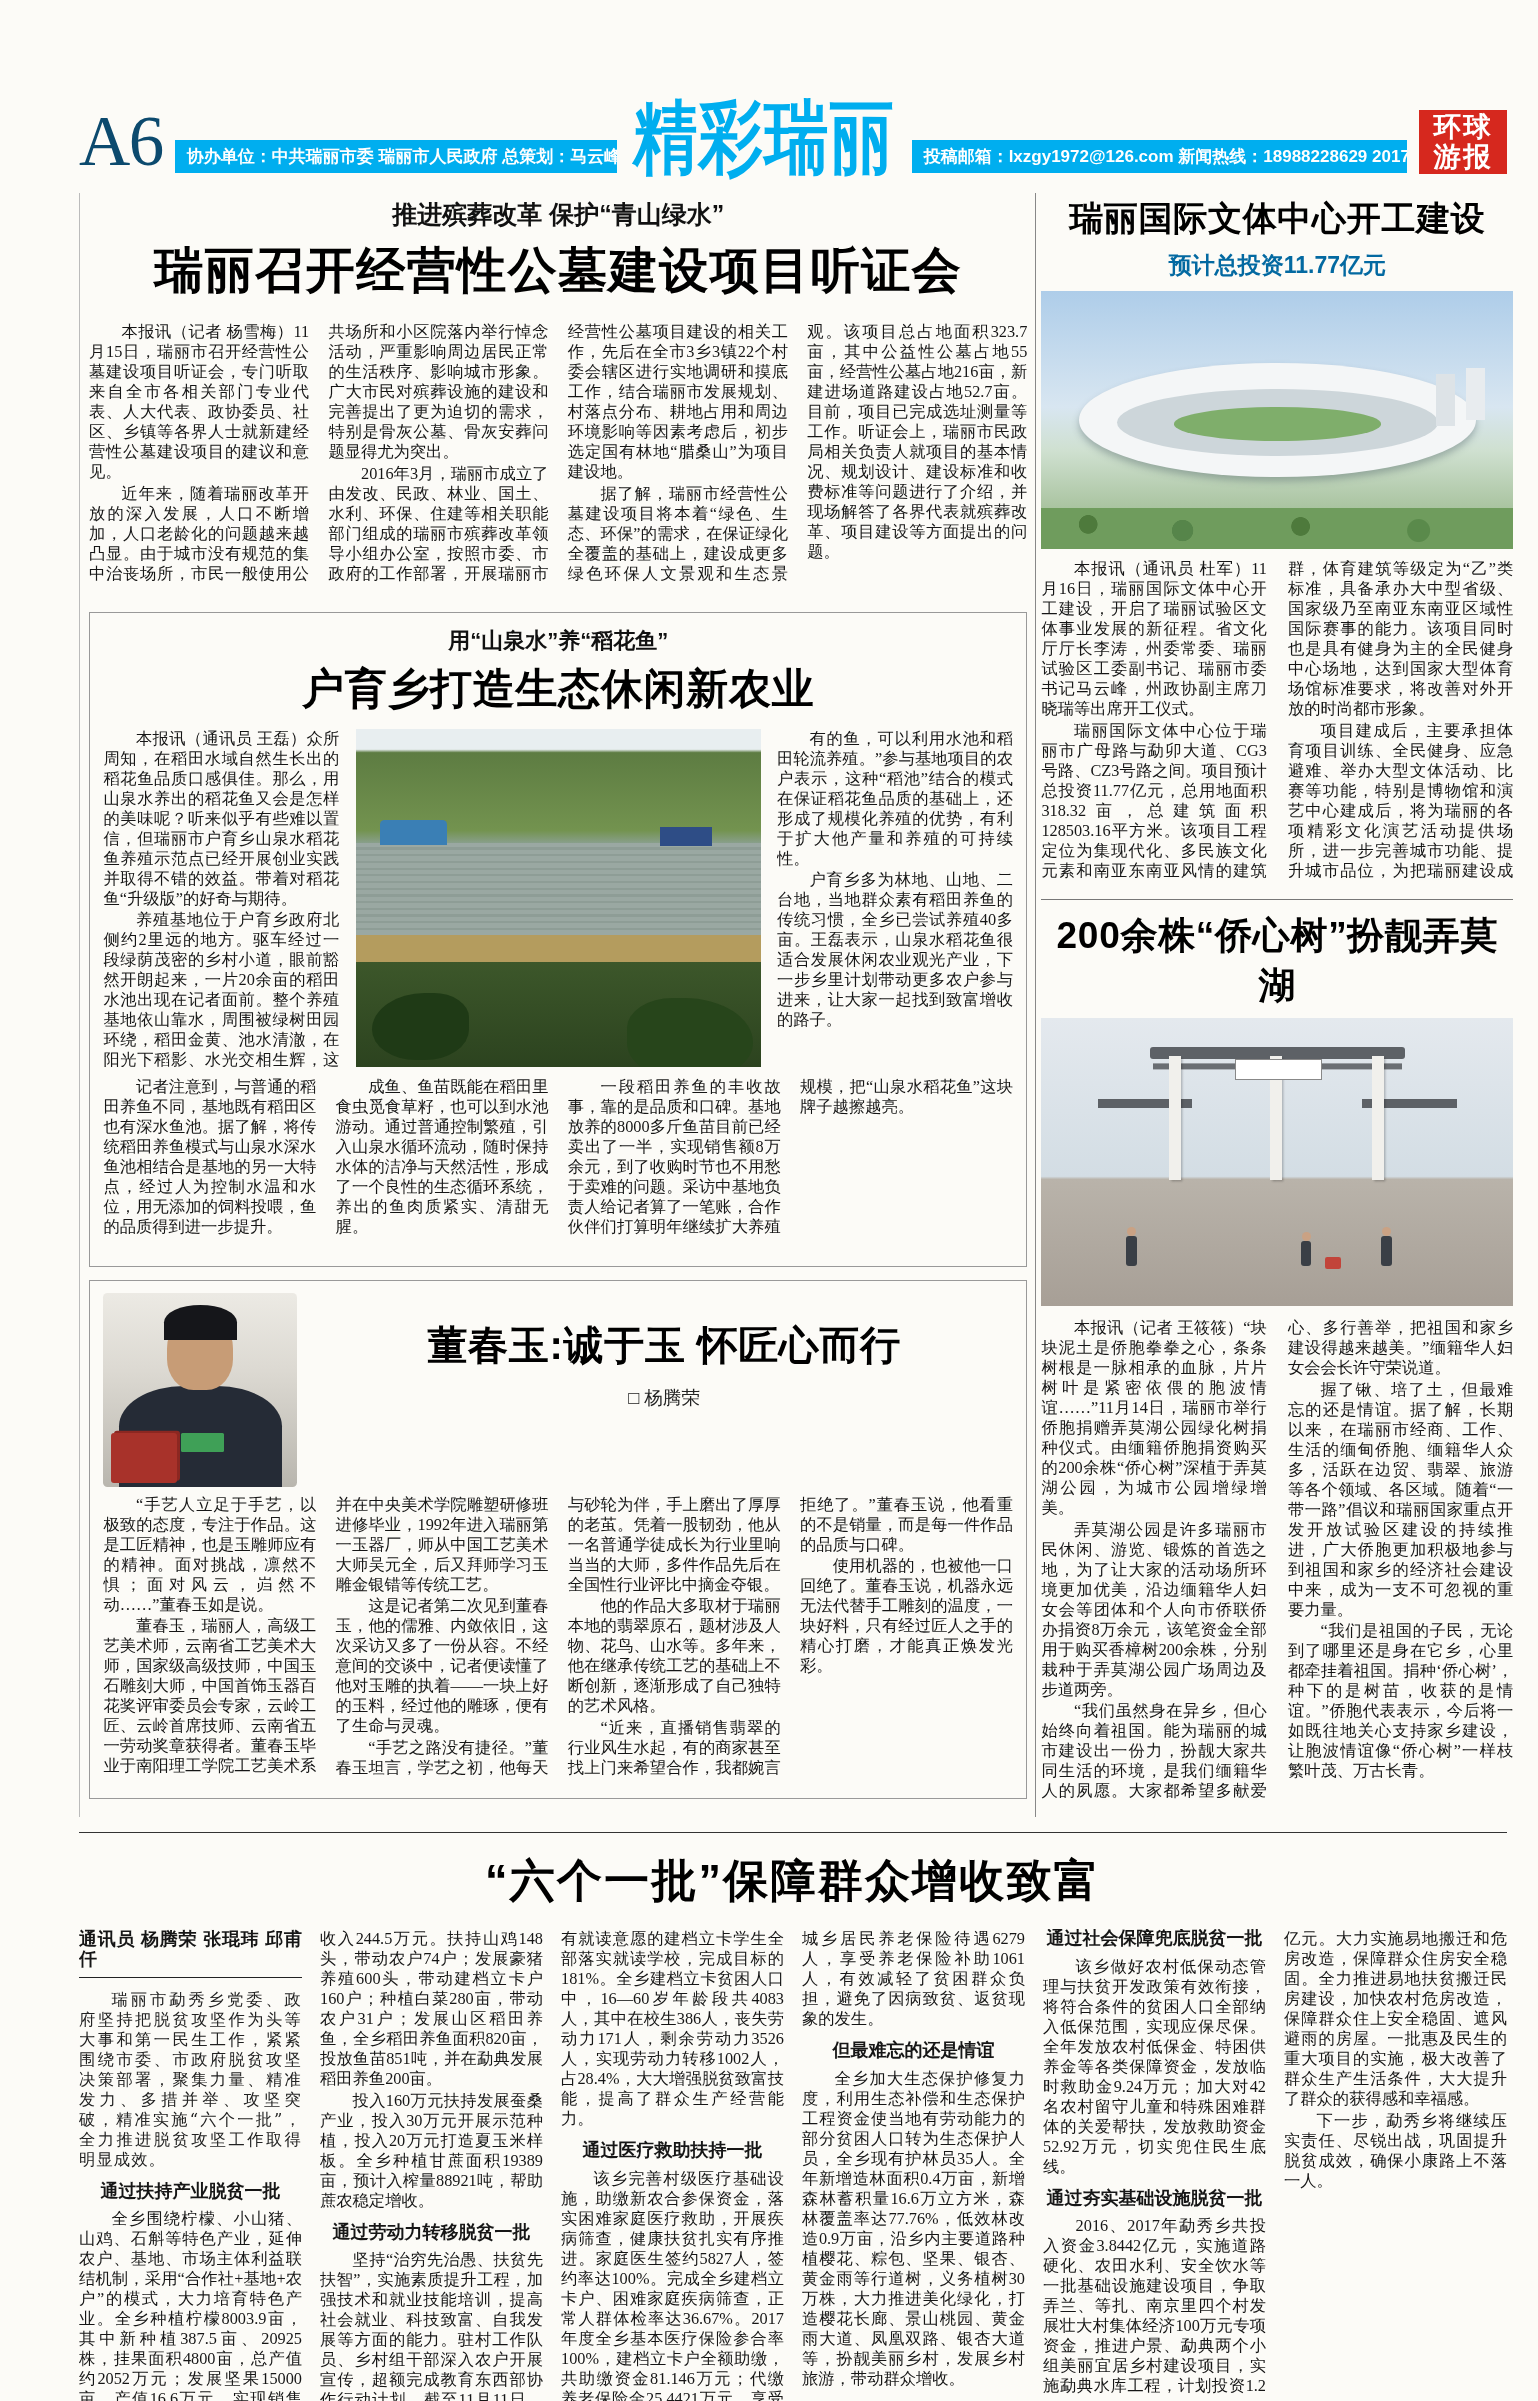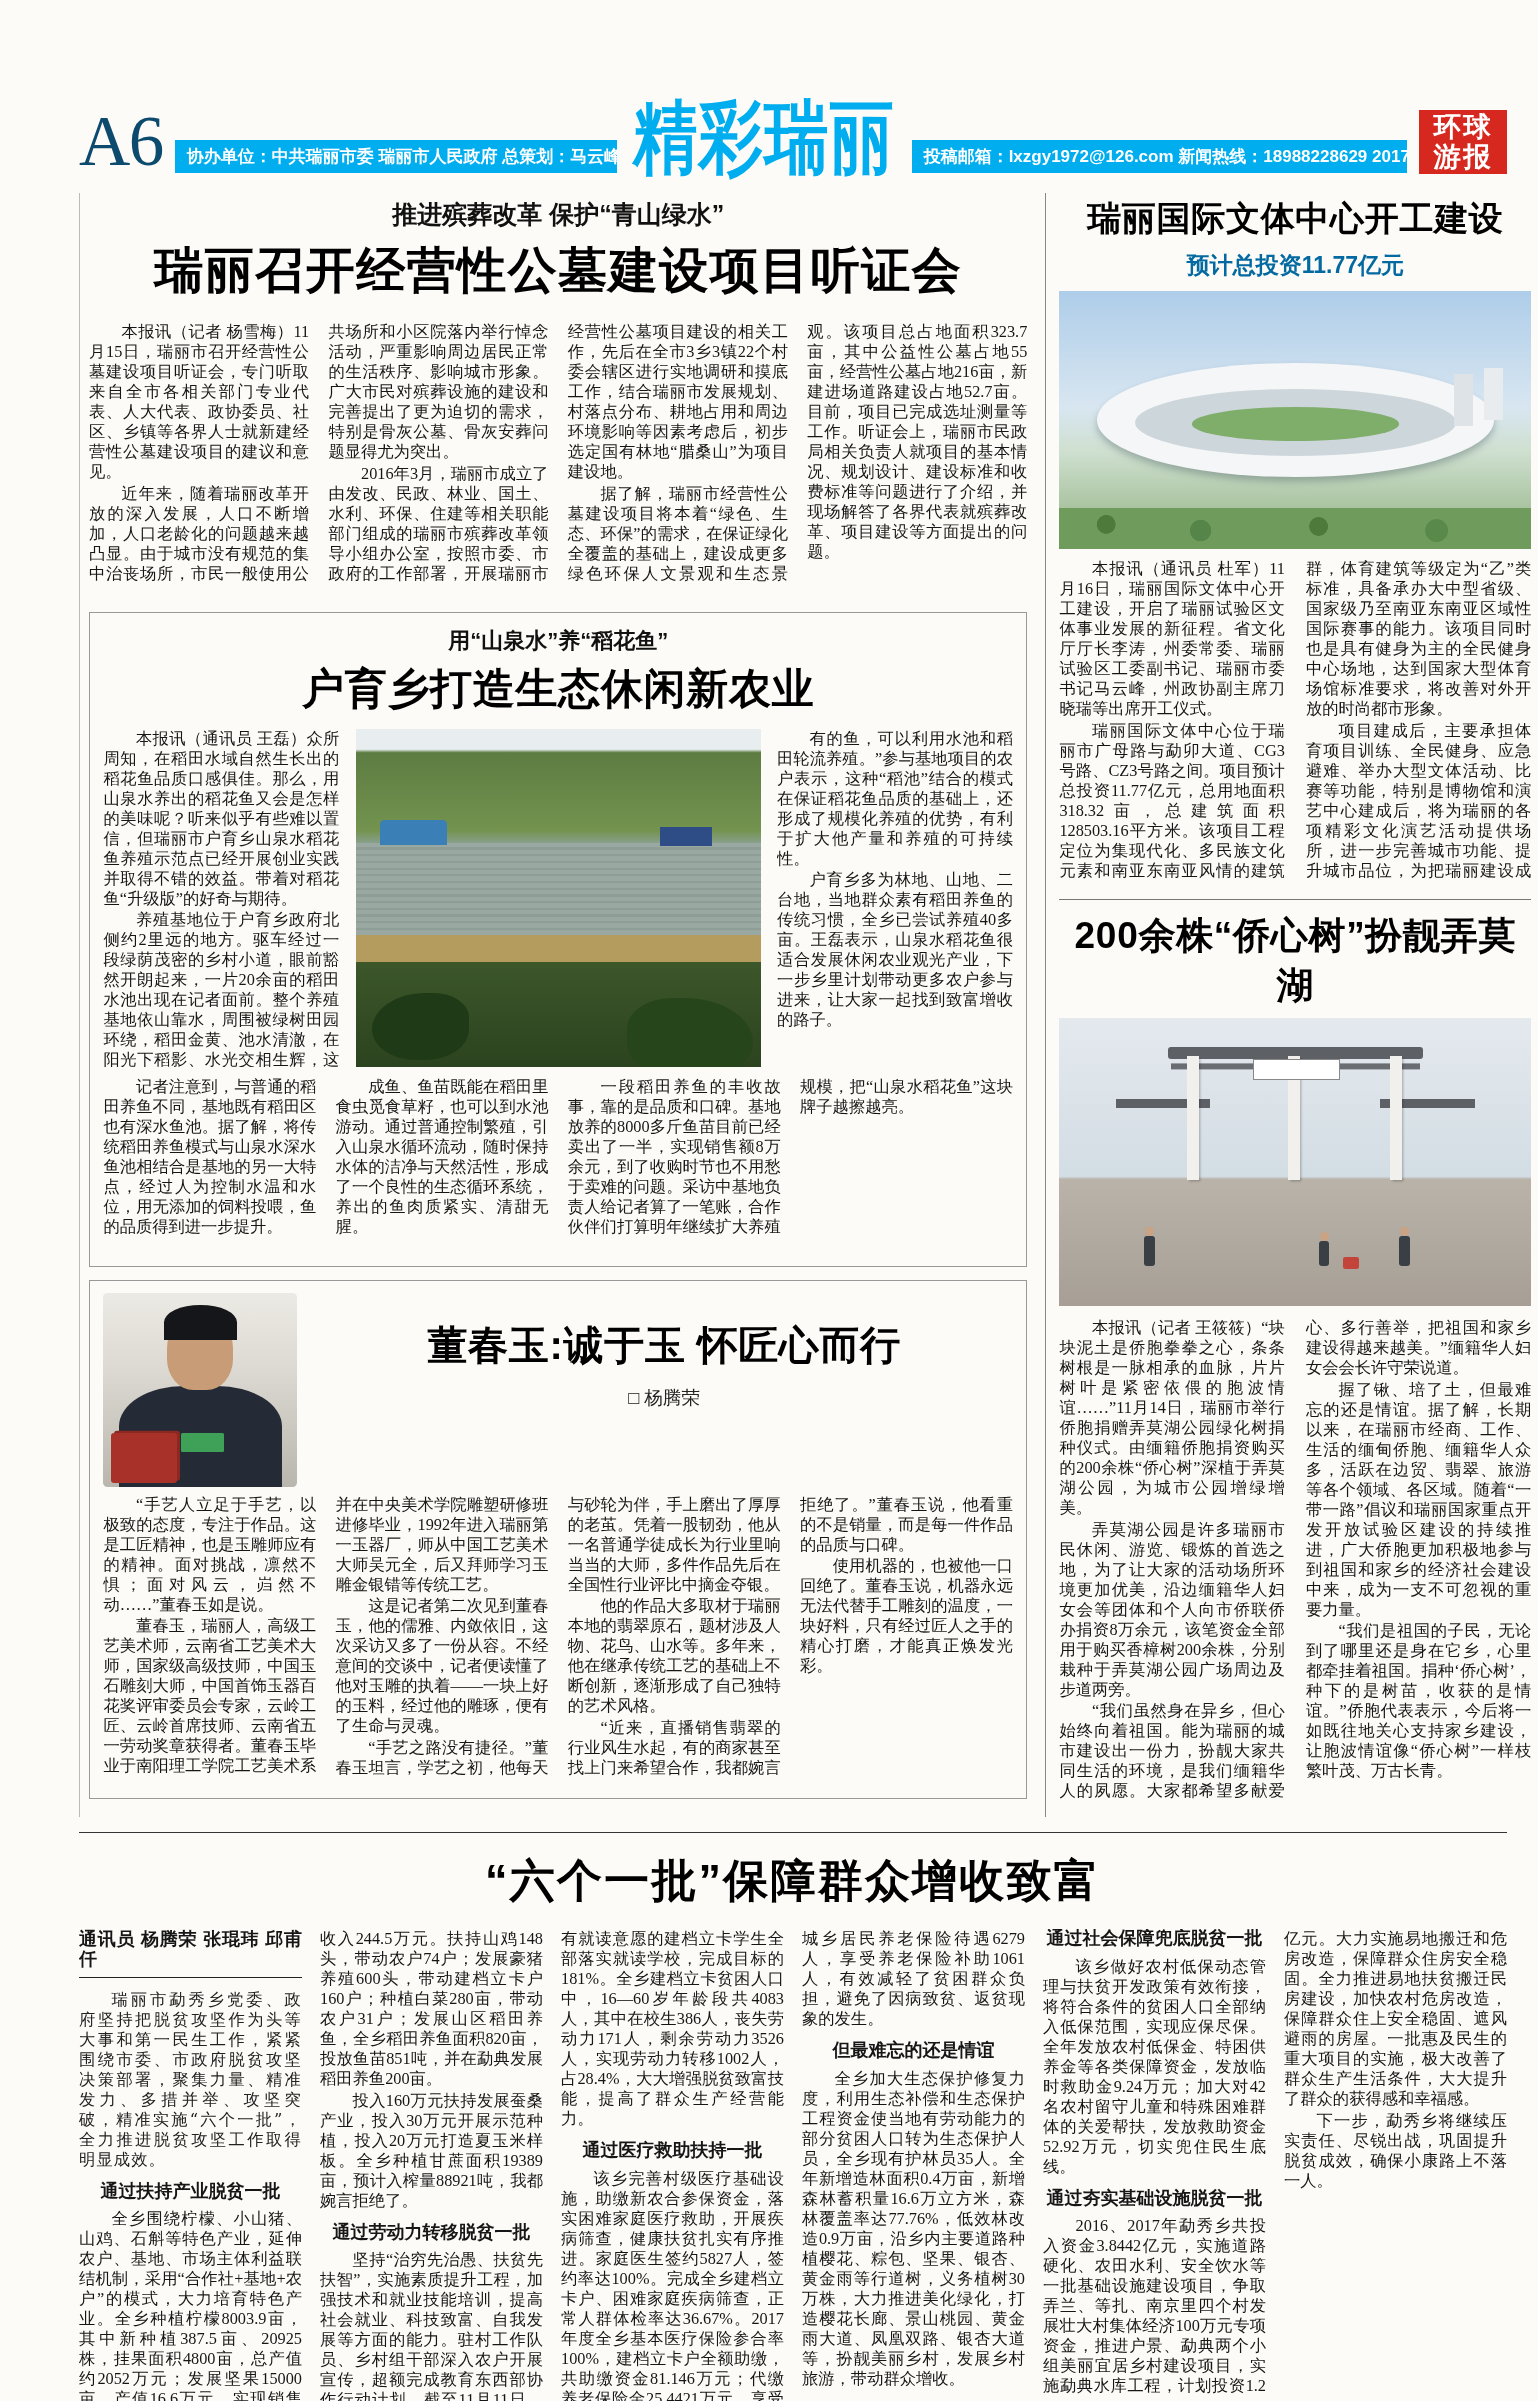--- a/index.html
+++ b/index.html
@@ -18,21 +18,21 @@
   .masthead{color:#00aeef;font-weight:900;font-size:64px;line-height:1;letter-spacing:1.5px;
             transform:scaleY(1.25);transform-origin:bottom;white-space:nowrap;
             margin:0 4.5px -3px 4.5px;}
   .logo{background:#d6281e;color:#fff;width:91px;height:64px;display:flex;flex-direction:column;
         align-items:center;justify-content:center;font-weight:900;font-size:27.5px;line-height:30px;
         letter-spacing:2.2px;margin-bottom:0;}
 
   
   .main{display:flex;margin-top:19.3px;}
   .colL{width:1076px;border-left:0.7px solid #bbb;padding-left:9px;box-sizing:border-box;}
-  .colR{width:493px;border-left:0.7px solid #888;margin-left:18px;padding-left:13px;box-sizing:border-box;}
+  .colR{width:493px;border-left:0.7px solid #888;margin-left:8px;padding-left:5px;box-sizing:border-box;}
 
   .kicker{text-align:center;font-weight:bold;font-size:25px;color:#111;margin:4.5px 0 7.4px;}
   .kicker-sm{text-align:center;font-weight:bold;font-size:22px;color:#111;margin:1.5px 0 4.5px;}
   h1,h2,h3{margin:0;color:#000;font-family:"Liberation Sans",sans-serif;}
   .h1{font-size:49px;font-weight:900;text-align:center;letter-spacing:1.5px;margin-bottom:18px;}
   .h2{font-size:42px;font-weight:900;text-align:center;letter-spacing:0.7px;margin-bottom:12px;}
   .h2r{font-size:34px;font-weight:900;text-align:center;letter-spacing:0.7px;margin:3px 0 7.4px;}
   .sub{font-size:23px;font-weight:bold;text-align:center;margin-bottom:10.4px;color:#0369a1;}
   .byline{font-size:18.6px;text-align:center;color:#222;margin:1.5px 0 10.4px;font-family:"Liberation Serif",serif;}
 
@@ -241,21 +241,21 @@
   </div>
 
   <section class="bottom-sec">
     <h2 class="h-big">“六个一批”保障群众增收致富</h2>
     <div class="body-text cols6" style="height:481px;">
 
     <p class="para t-byline">通讯员 杨腾荣 张琨玮 邱甫仟</p>
         <p class="para t-lead">瑞丽市勐秀乡党委、政府坚持把脱贫攻坚作为头等大事和第一民生工作，紧紧围绕市委、市政府脱贫攻坚决策部署，聚集力量、精准发力、多措并举、攻坚突破，精准实施“六个一批”，全力推进脱贫攻坚工作取得明显成效。</p>
         <p class="para t-h">通过扶持产业脱贫一批</p>
         <p class="para t-p">全乡围绕柠檬、小山猪、山鸡、石斛等特色产业，延伸农户、基地、市场主体利益联结机制，采用“合作社+基地+农户”的模式，大力培育特色产业。全乡种植柠檬8003.9亩，其中新种植387.5亩、20925株，挂果面积4800亩，总产值约2052万元；发展坚果15000亩，产值16.6万元，实现销售收入244.5万元。扶持山鸡148头，带动农户74户；发展豪猪养殖600头，带动建档立卡户160户；种植白菜280亩，带动农户31户；发展山区稻田养鱼，全乡稻田养鱼面积820亩，投放鱼苗851吨，并在勐典发展稻田养鱼200亩。</p>
-        <p class="para t-p">投入160万元扶持发展蚕桑产业，投入30万元开展示范种植，投入20万元打造夏玉米样板。全乡种植甘蔗面积19389亩，预计入榨量88921吨，我都婉言拒绝了。</p>
+        <p class="para t-p">投入160万元扶持发展蚕桑产业，投入30万元开展示范种植，投入20万元打造夏玉米样板。全乡种植甘蔗面积19389亩，预计入榨量88921吨，帮助蔗农稳定增收。</p>
         <p class="para t-h">通过劳动力转移脱贫一批</p>
         <p class="para t-p">坚持“治穷先治愚、扶贫先扶智”，实施素质提升工程，加强技术和就业技能培训，提高社会就业、科技致富、自我发展等方面的能力。驻村工作队员、乡村组干部深入农户开展宣传，超额完成教育东西部协作行动计划。截至11月11日，有就读意愿的建档立卡学生全部落实就读学校，完成目标的181%。全乡建档立卡贫困人口中，16—60岁年龄段共4083人，其中在校生386人，丧失劳动力171人，剩余劳动力3526人，实现劳动力转移1002人，占28.4%，大大增强脱贫致富技能，提高了群众生产经营能力。</p>
         <p class="para t-h">通过医疗救助扶持一批</p>
         <p class="para t-p">该乡完善村级医疗基础设施，助缴新农合参保资金，落实困难家庭医疗救助，开展疾病筛查，健康扶贫扎实有序推进。家庭医生签约5827人，签约率达100%。完成全乡建档立卡户、困难家庭疾病筛查，正常人群体检率达36.67%。2017年度全乡基本医疗保险参合率100%，建档立卡户全额助缴，共助缴资金81.146万元；代缴养老保险金25.4421万元，享受城乡居民养老保险待遇6279人，享受养老保险补助1061人，有效减轻了贫困群众负担，避免了因病致贫、返贫现象的发生。</p>
         <p class="para t-h">但最难忘的还是情谊</p>
         <p class="para t-p">全乡加大生态保护修复力度，利用生态补偿和生态保护工程资金使当地有劳动能力的部分贫困人口转为生态保护人员，全乡现有护林员35人。全年新增造林面积0.4万亩，新增森林蓄积量16.6万立方米，森林覆盖率达77.76%，低效林改造0.9万亩，沿乡内主要道路种植樱花、粽包、坚果、银杏、黄金雨等行道树，义务植树30万株，大力推进美化绿化，打造樱花长廊、景山桃园、黄金雨大道、凤凰双路、银杏大道等，扮靓美丽乡村，发展乡村旅游，带动群众增收。</p>
         <p class="para t-h">通过社会保障兜底脱贫一批</p>
         <p class="para t-p">该乡做好农村低保动态管理与扶贫开发政策有效衔接，将符合条件的贫困人口全部纳入低保范围，实现应保尽保。全年发放农村低保金、特困供养金等各类保障资金，发放临时救助金9.24万元；加大对42名农村留守儿童和特殊困难群体的关爱帮扶，发放救助资金52.92万元，切实兜住民生底线。</p>
         <p class="para t-h">通过夯实基础设施脱贫一批</p>
         <p class="para t-p">2016、2017年勐秀乡共投入资金3.8442亿元，实施道路硬化、农田水利、安全饮水等一批基础设施建设项目，争取弄兰、等扎、南京里四个村发展壮大村集体经济100万元专项资金，推进户景、勐典两个小组美丽宜居乡村建设项目，实施勐典水库工程，计划投资1.2亿元。大力实施易地搬迁和危房改造，保障群众住房安全稳固。全力推进易地扶贫搬迁民房建设，加快农村危房改造，保障群众住上安全稳固、遮风避雨的房屋。一批惠及民生的重大项目的实施，极大改善了群众生产生活条件，大大提升了群众的获得感和幸福感。</p>

